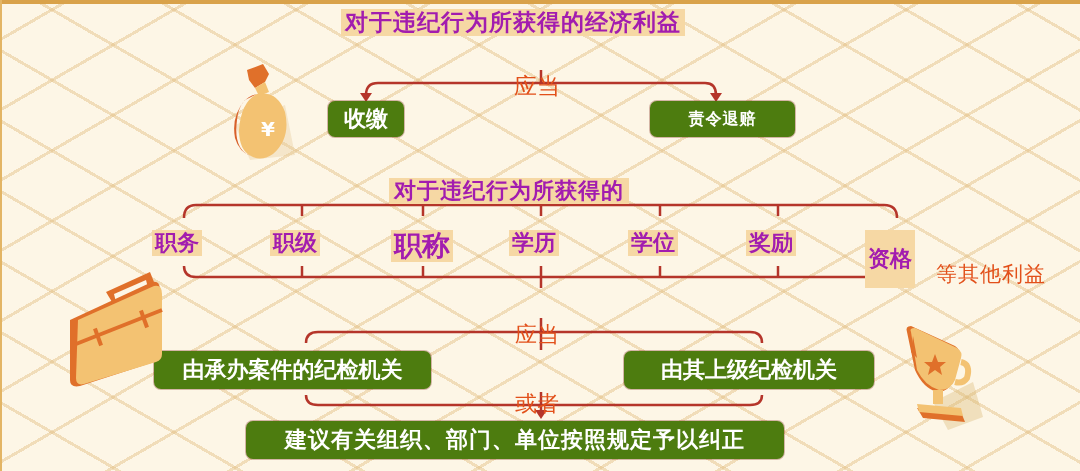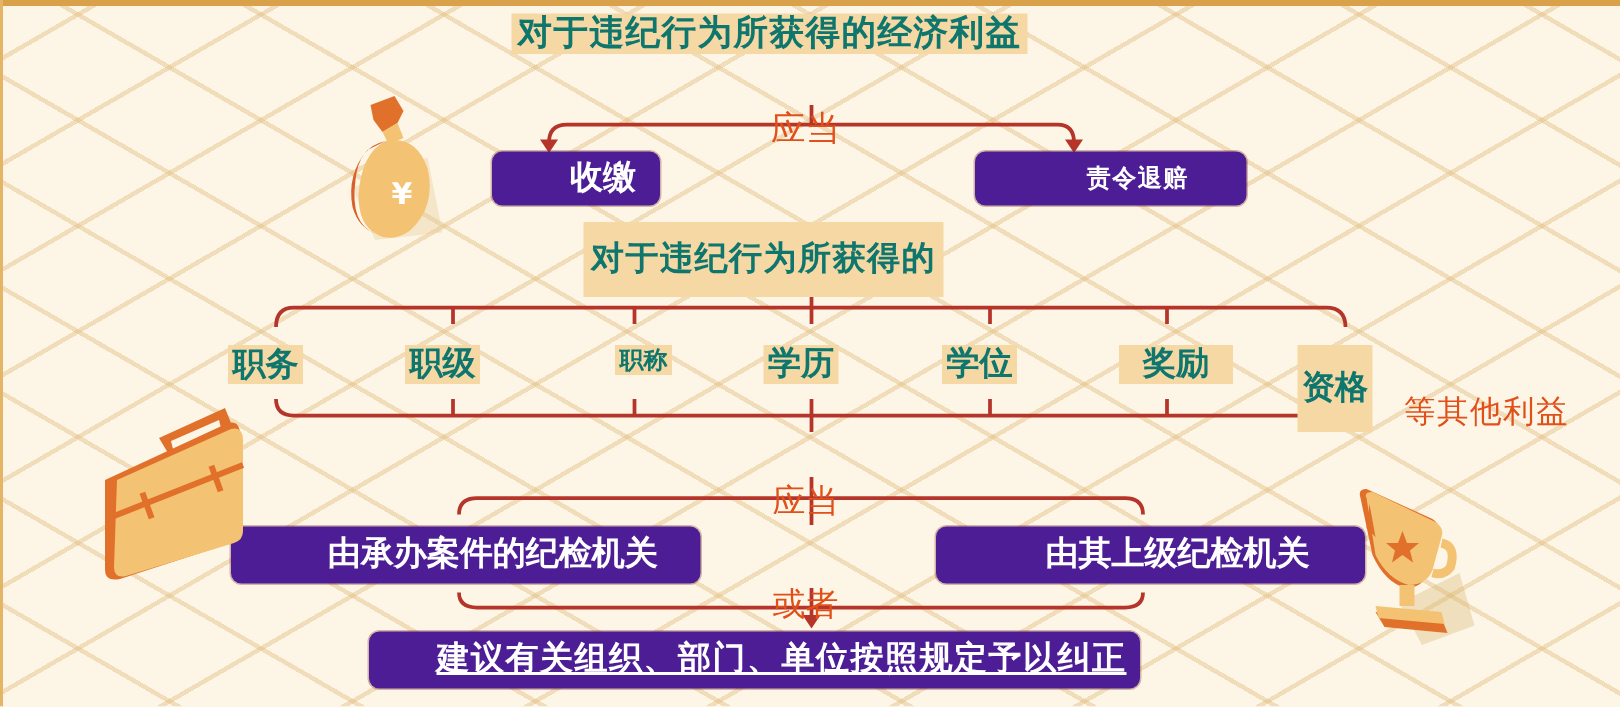--- a/index.html
+++ b/index.html
@@ -4,23 +4,23 @@
 <style>
   html,body{margin:0;padding:0;}
   body{width:1080px;height:471px;overflow:hidden;position:relative;background:#fdf6e6;font-family:"DejaVu Sans","Liberation Sans",sans-serif;}
   .bg{position:absolute;inset:0;background:
      repeating-linear-gradient(30deg, transparent 0 58px, rgba(226,190,130,0.45) 58px 61px),
      repeating-linear-gradient(-30deg, transparent 0 58px, rgba(226,190,130,0.45) 58px 61px),
      #fdf6e6;}
   .topbar{position:absolute;left:0;top:0;width:1080px;height:4px;background:#d9a24a;}
   .leftbar{position:absolute;left:0;top:0;width:2px;height:471px;background:#e3b565;}
   svg.lines{position:absolute;left:0;top:0;}
-  .hl{position:absolute;background:#f6d8a4;color:#0f766e;font-weight:bold;white-space:nowrap;line-height:1;}
+  .hl{position:absolute;background:#f6d8a4;color:#a21caf;font-weight:bold;white-space:nowrap;line-height:1;}
   .plain{position:absolute;color:#e2501a;white-space:nowrap;line-height:1;margin-top:32px;}
-  .box{position:absolute;background:#4c1d95;color:#fff;font-weight:bold;border-radius:7px;white-space:nowrap;line-height:1;display:flex;align-items:center;justify-content:center;box-shadow:0 0 0 1px rgba(120,30,15,0.3);padding-left:36px;}
+  .box{position:absolute;background:#4d7c0f;color:#fff;font-weight:bold;border-radius:7px;white-space:nowrap;line-height:1;display:flex;align-items:center;justify-content:center;box-shadow:0 0 0 1px rgba(120,30,15,0.3);}
   .icon{position:absolute;}
 </style>
 </head>
 <body>
 
 <div class="bg"></div>
 <div class="topbar"></div>
 <div class="leftbar"></div>
 
 <svg class="lines" width="1080" height="471">
@@ -54,38 +54,38 @@
     <polygon points="710,93 722,93 716,102"></polygon>
     <polygon points="535,410 547,410 541,419"></polygon>
   </g>
 </svg>
 
 <div class="hl" style="left:341px;top:9px;font-size:23px;padding:2px 4px;letter-spacing:1px;">对于违纪行为所获得的经济利益</div>
 <div class="plain" style="left:514px;top:43px;font-size:23px;">应当</div>
 <div class="box" style="left:328px;top:101px;width:76px;height:36px;font-size:22px;">收缴</div>
 <div class="box" style="left:650px;top:101px;width:145px;height:36px;font-size:16px;letter-spacing:1px;">责令退赔</div>
 
-<div class="hl" style="left:389px;top:148px;font-size:22px;padding:14px 5px;letter-spacing:1px;">对于违纪行为所获得的</div>
+<div class="hl" style="left:389px;top:178px;font-size:22px;padding:2px 5px;letter-spacing:1px;">对于违纪行为所获得的</div>
 
-<div class="hl" style="left:152px;top:230px;font-size:22px;padding:2px 3px;font-family:Liberation Serif, serif;">职务</div>
+<div class="hl" style="left:152px;top:230px;font-size:22px;padding:2px 3px;">职务</div>
 <div class="hl" style="left:270px;top:230px;font-size:22px;padding:2px 3px;">职级</div>
-<div class="hl" style="left:410px;top:230px;font-size:16px;padding:2px 3px;">职称</div>
+<div class="hl" style="left:391px;top:230px;font-size:28px;padding:2px 3px;">职称</div>
 <div class="hl" style="left:509px;top:230px;font-size:22px;padding:2px 3px;">学历</div>
 <div class="hl" style="left:628px;top:230px;font-size:22px;padding:2px 3px;">学位</div>
-<div class="hl" style="left:746px;top:230px;font-size:22px;padding:2px 16px;">奖励</div>
+<div class="hl" style="left:746px;top:230px;font-size:22px;padding:2px 3px;">奖励</div>
 <div class="hl" style="left:865px;top:230px;font-size:22px;padding:18px 3px;">资格</div>
 <div class="plain" style="left:936px;top:232px;font-size:21px;letter-spacing:1px;">等其他利益</div>
 
 <div class="plain" style="left:515px;top:292px;font-size:22px;">应当</div>
 
 <div class="box" style="left:154px;top:351px;width:277px;height:38px;font-size:22px;">由承办案件的纪检机关</div>
 <div class="plain" style="left:515px;top:361px;font-size:22px;">或者</div>
 <div class="box" style="left:624px;top:351px;width:250px;height:38px;font-size:22px;">由其上级纪检机关</div>
 
-<div class="box" style="left:246px;top:421px;width:478px;height:38px;font-size:22px;letter-spacing:1px;text-decoration:underline;">建议有关组织、部门、单位按照规定予以纠正</div>
+<div class="box" style="left:246px;top:421px;width:538px;height:38px;font-size:22px;letter-spacing:1px;">建议有关组织、部门、单位按照规定予以纠正</div>
 
 <svg class="icon" style="left:225px;top:60px;" width="80" height="105" viewBox="0 0 80 105">
   <path d="M10 65 L60 45 L70 95 L25 100 Z" fill="rgba(230,200,150,0.35)"></path>
   <path d="M22 10 L38 4 L44 14 L40 22 L30 28 L24 20 Z" fill="#e0702a"></path>
   <path d="M30 28 L40 22 L44 32 L34 36 Z" fill="#f3c272"></path>
   <path d="M12 60 Q14 38 32 34 L20 40 Q6 56 10 78 Q14 92 26 96 Q8 90 12 60 Z" fill="#d8602a"></path>
   <path d="M32 34 Q52 30 60 52 Q66 78 48 94 Q36 102 26 96 Q14 90 14 70 Q16 42 32 34 Z" fill="#f3c272"></path>
   <text x="36" y="76" font-size="20" font-weight="bold" fill="#ffffff" font-family="DejaVu Sans, sans-serif">¥</text>
 </svg>
 

